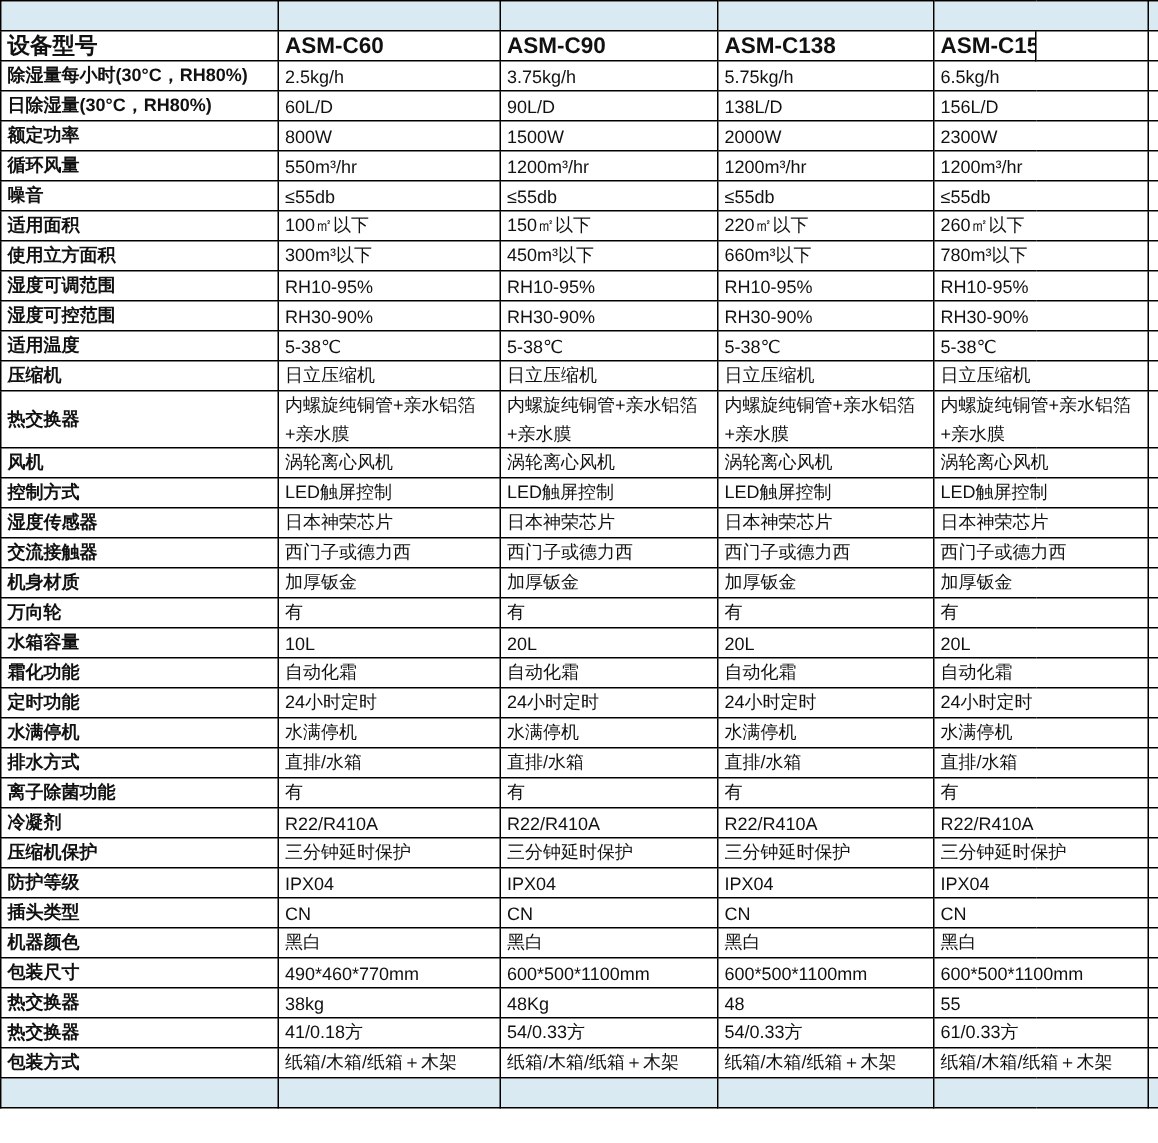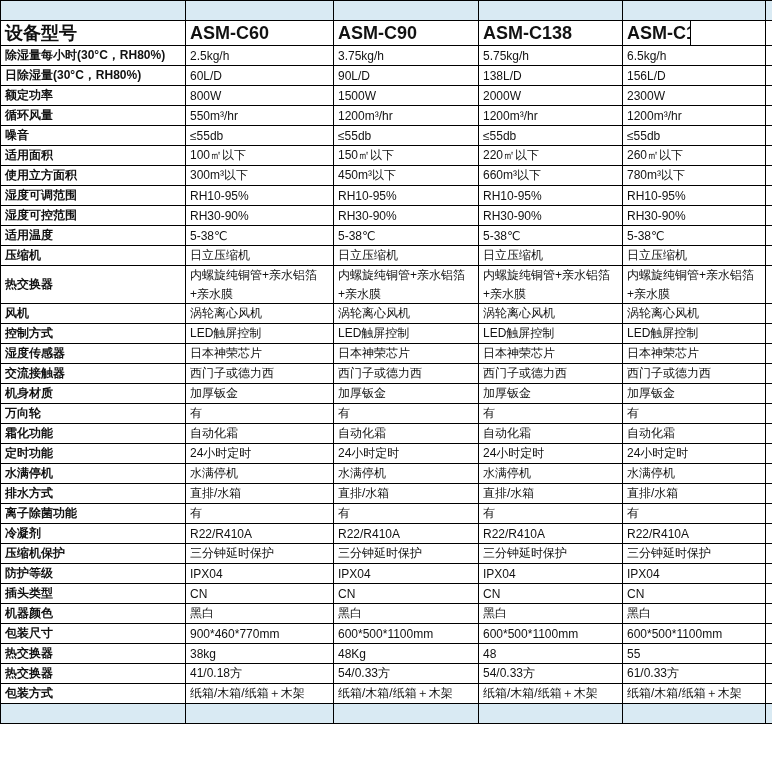--- a/index.html
+++ b/index.html
@@ -17,21 +17,21 @@
     font-size:12px;
     color:#111111;
     text-align:left;
     vertical-align:middle;
     overflow:hidden;
     white-space:nowrap;
     background:#ffffff;
   }
   table.spec tr{height:20px;}
   tr.header-row{height:28px;}
-  tr.header-row th{font-weight:bold;font-size:18px;}
+  tr.header-row th{font-weight:bold;font-size:15px;}
   tr.strip-row{height:4px;}
   tr.strip-row td, tr.strip-row th{background:#d9eaf3;padding:0;}
   th.row-label{font-weight:bold;}
   td.value-cell{font-weight:normal;}
   tr.tall{height:42px;margin-left:20px;}
   tr.tall td{white-space:normal;line-height:1.55;vertical-align:middle;}
   th.model-c138{vertical-align:top;padding-top:3px;}
   th.model-c156{vertical-align:bottom;padding-bottom:4px;margin-top:24px;}
   th.blue-cell{background:#d9eaf3;}
   td.sliver, th.sliver{padding:0;}
@@ -209,20 +209,28 @@
         </tr>
         <tr>
           <th class="row-label">万向轮</th>
           <td class="value-cell">有</td>
           <td class="value-cell">有</td>
           <td class="value-cell">有</td>
           <td class="value-cell" colspan="2">有</td>
           <td class="sliver"></td>
         </tr>
         <tr>
+          <th class="row-label">水箱容量</th>
+          <td class="value-cell">10L</td>
+          <td class="value-cell">20L</td>
+          <td class="value-cell">20L</td>
+          <td class="value-cell" colspan="2">20L</td>
+          <td class="sliver"></td>
+        </tr>
+        <tr>
           <th class="row-label">霜化功能</th>
           <td class="value-cell">自动化霜</td>
           <td class="value-cell">自动化霜</td>
           <td class="value-cell">自动化霜</td>
           <td class="value-cell" colspan="2">自动化霜</td>
           <td class="sliver"></td>
         </tr>
         <tr>
           <th class="row-label">定时功能</th>
           <td class="value-cell">24小时定时</td>
@@ -290,21 +298,21 @@
         <tr>
           <th class="row-label">机器颜色</th>
           <td class="value-cell">黑白</td>
           <td class="value-cell">黑白</td>
           <td class="value-cell">黑白</td>
           <td class="value-cell" colspan="2">黑白</td>
           <td class="sliver"></td>
         </tr>
         <tr>
           <th class="row-label">包装尺寸</th>
-          <td class="value-cell">900*460*770mm</td>
+          <td class="value-cell">490*460*770mm</td>
           <td class="value-cell">600*500*1100mm</td>
           <td class="value-cell">600*500*1100mm</td>
           <td class="value-cell" colspan="2">600*500*1100mm</td>
           <td class="sliver"></td>
         </tr>
         <tr>
           <th class="row-label">热交换器</th>
           <td class="value-cell">38kg</td>
           <td class="value-cell">48Kg</td>
           <td class="value-cell">48</td>

